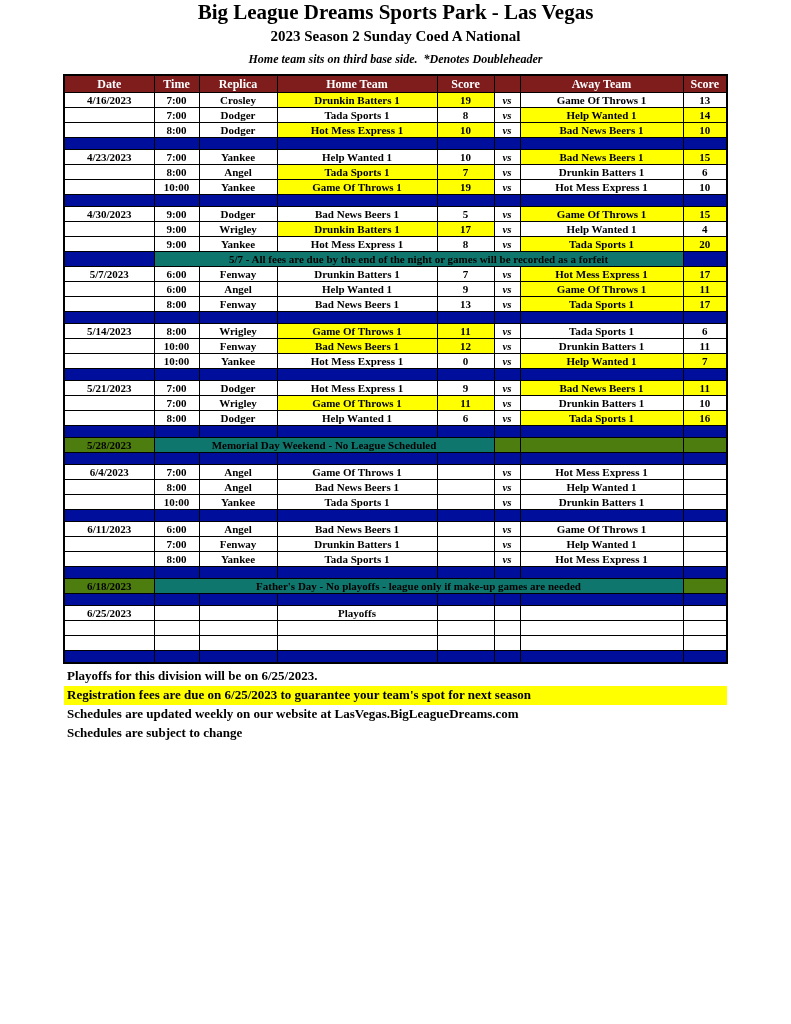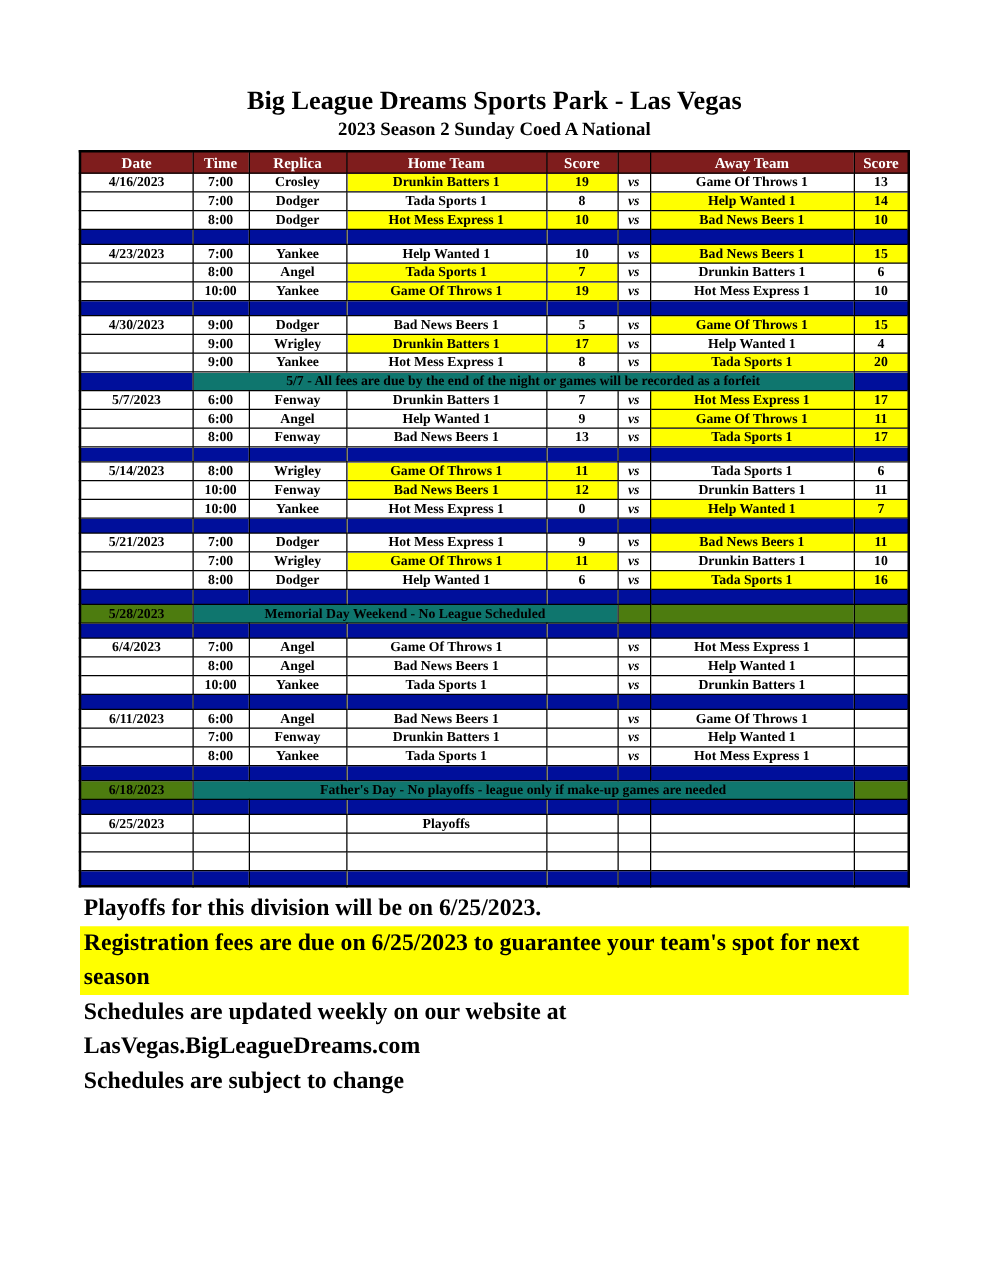--- a/index.html
+++ b/index.html
@@ -1,42 +1,43 @@
 <!DOCTYPE html>
 <html><head>
 <meta charset="utf-8">
 <style>
   html,body{margin:0;padding:0;background:#fff;}
   body{width:791px;height:1024px;font-family:"Liberation Serif","DejaVu Serif",serif;}
-  .page{width:791px;height:1024px;box-sizing:border-box;padding-top:68px;position:relative;}
+  .page{width:791px;height:1024px;box-sizing:border-box;position:relative;}
   .title{text-align:center;font-size:21px;font-weight:bold;color:#000;line-height:1.15;}
   .subtitle{text-align:center;font-size:15px;font-weight:bold;color:#000;margin-top:4px;}
   .note{text-align:center;font-size:12px;font-weight:bold;font-style:italic;color:#000;margin-top:7px;white-space:pre-wrap;}
   table.sched{border-collapse:collapse;table-layout:fixed;width:663px;margin:7px auto 0 auto;border:2px solid #000;}
   table.sched th{background:#7f1d1d;color:#fff;font-size:12px;font-weight:bold;border:1px solid #000;height:16px;padding:0;}
   table.sched td{border:1px solid #000;height:14px;padding:0 2px;font-size:11px;font-weight:bold;text-align:center;color:#000;
     overflow:hidden;white-space:nowrap;line-height:1.1;}
   td.win{background:#ffff00;color:#0018ad;}
   td.vs{font-style:italic;font-size:10px;padding:0;}
   td.navy{background:#000f9b;}
   tr.spacer-row td{height:11px;}
   td.gray{background:#4d7c0f;}
   td.gray-note{background:#0f766e;font-size:11.5px;}
   td.align-left{text-align:left;padding-left:48px;}
   td.banner{background:#ff0000;color:#fff;font-size:11.5px;line-height:1.4;height:32px;}
   .footer{width:663px;margin:3px auto 0 auto;}
-  .footer-line{font-size:19px;font-weight:bold;color:#000;line-height:1.45;padding-left:3px;}
+  .footer-line{font-size:13px;font-weight:bold;color:#000;line-height:1.45;padding-left:3px;}
   .footer-line.hl{background:#ffff00;}
 </style>
 </head>
 <body>
 
 <div class="page">
   <div class="title">Big League Dreams Sports Park - Las Vegas</div>
   <div class="subtitle">2023 Season 2 Sunday Coed A National</div>
+  <div class="note">Home team sits on third base side.  *Denotes Doubleheader</div>
 
   <table class="sched">
     <colgroup>
       <col style="width:90px">
         <col style="width:45px">
         <col style="width:78px">
         <col style="width:160px">
       <col style="width:57px">
         <col style="width:26px">
         <col style="width:163px">

